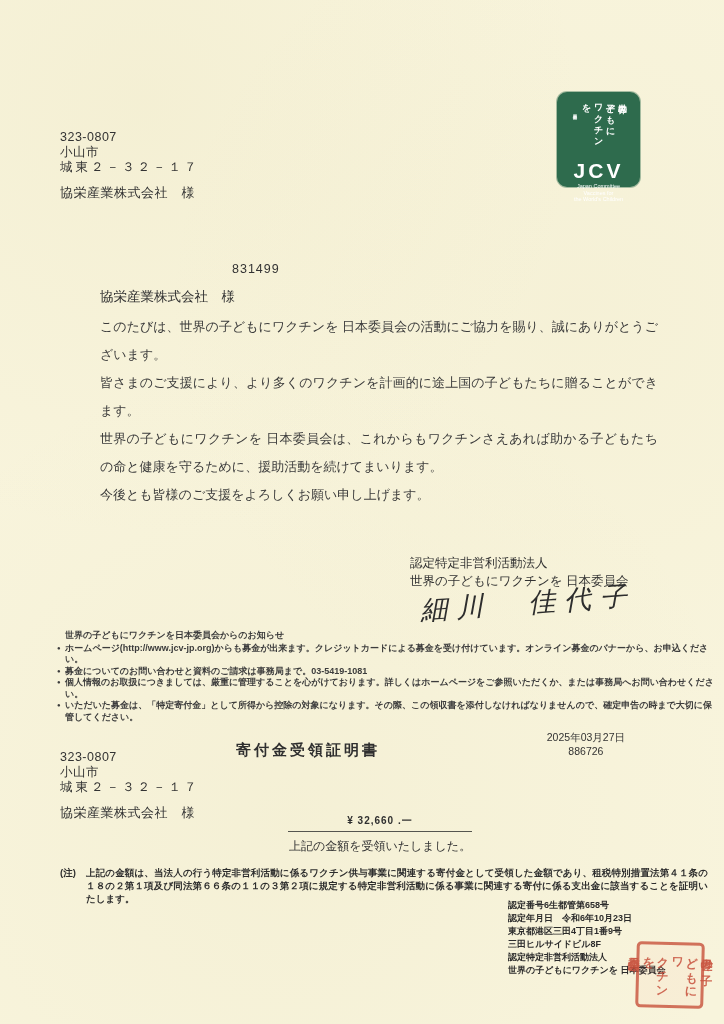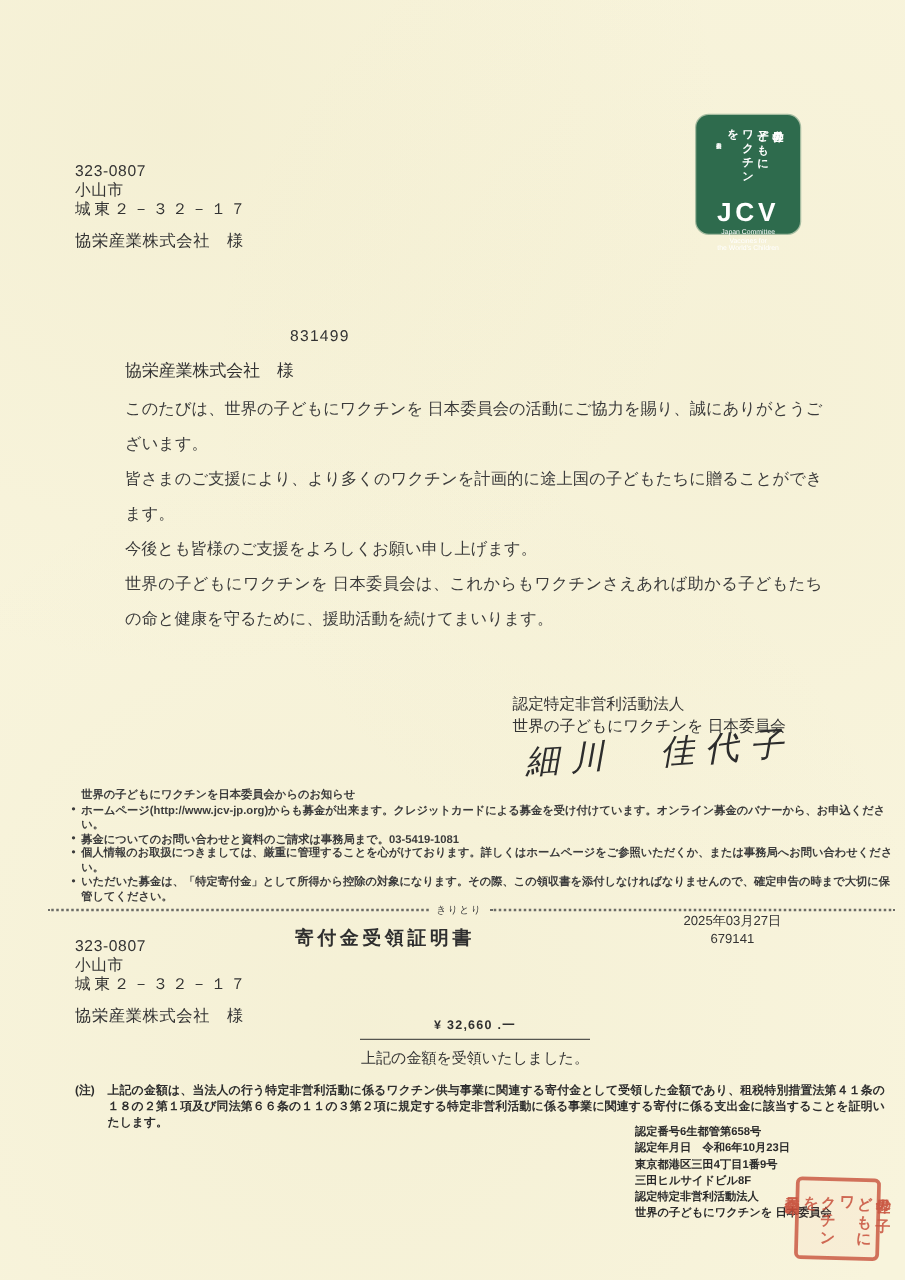--- a/index.html
+++ b/index.html
@@ -118,22 +118,22 @@
       <div>the World's Children</div>
     </div>
   </div>
 
   <div class="abs refnum">831499</div>
   <div class="abs salutation">協栄産業株式会社　様</div>
 
   <div class="abs letter-body">
     <p>このたびは、世界の子どもにワクチンを 日本委員会の活動にご協力を賜り、誠にありがとうございます。</p>
     <p>皆さまのご支援により、より多くのワクチンを計画的に途上国の子どもたちに贈ることができます。</p>
+    <p>世界の子どもにワクチンを 日本委員会は、これからもワクチンさえあれば助かる子どもたちの命と健康を守るために、援助活動を続けてまいります。</p>
     <p>今後とも皆様のご支援をよろしくお願い申し上げます。</p>
-    <p>世界の子どもにワクチンを 日本委員会は、これからもワクチンさえあれば助かる子どもたちの命と健康を守るために、援助活動を続けてまいります。</p>
   </div>
 
   <div class="abs sigblock">
     <div>認定特定非営利活動法人</div>
     <div>世界の子どもにワクチンを 日本委員会</div>
     <span class="sig-name">細川　佳代子</span>
   </div>
 
   <div class="abs notice">
     <div class="heading">世界の子どもにワクチンを日本委員会からのお知らせ</div>
@@ -148,30 +148,25 @@
     <div class="row">
       <span class="blt">●</span>
       <span class="txt">個人情報のお取扱につきましては、厳重に管理することを心がけております。詳しくはホームページをご参照いただくか、または事務局へお問い合わせください。</span>
     </div>
     <div class="row">
       <span class="blt">●</span>
       <span class="txt">いただいた募金は、「特定寄付金」として所得から控除の対象になります。その際、この領収書を添付しなければなりませんので、確定申告の時まで大切に保管してください。</span>
     </div>
   </div>
 
-  <div class="abs cutline">
-    <span class="dots l"></span>
-    <span class="lbl">きりとり</span>
-    <span class="dots"></span>
-  </div>
 
   <div class="abs r-title">寄付金受領証明書</div>
   <div class="abs r-meta">
     <div>2025年03月27日</div>
-    <div>679141</div>
+    <div>886726</div>
   </div>
 
   <div class="abs addr r-addr">
     <div>323-0807</div>
     <div>小山市</div>
     <div class="street">城東２－３２－１７</div>
     <div class="name">協栄産業株式会社　様</div>
   </div>
 
   <div class="abs amountbox">

